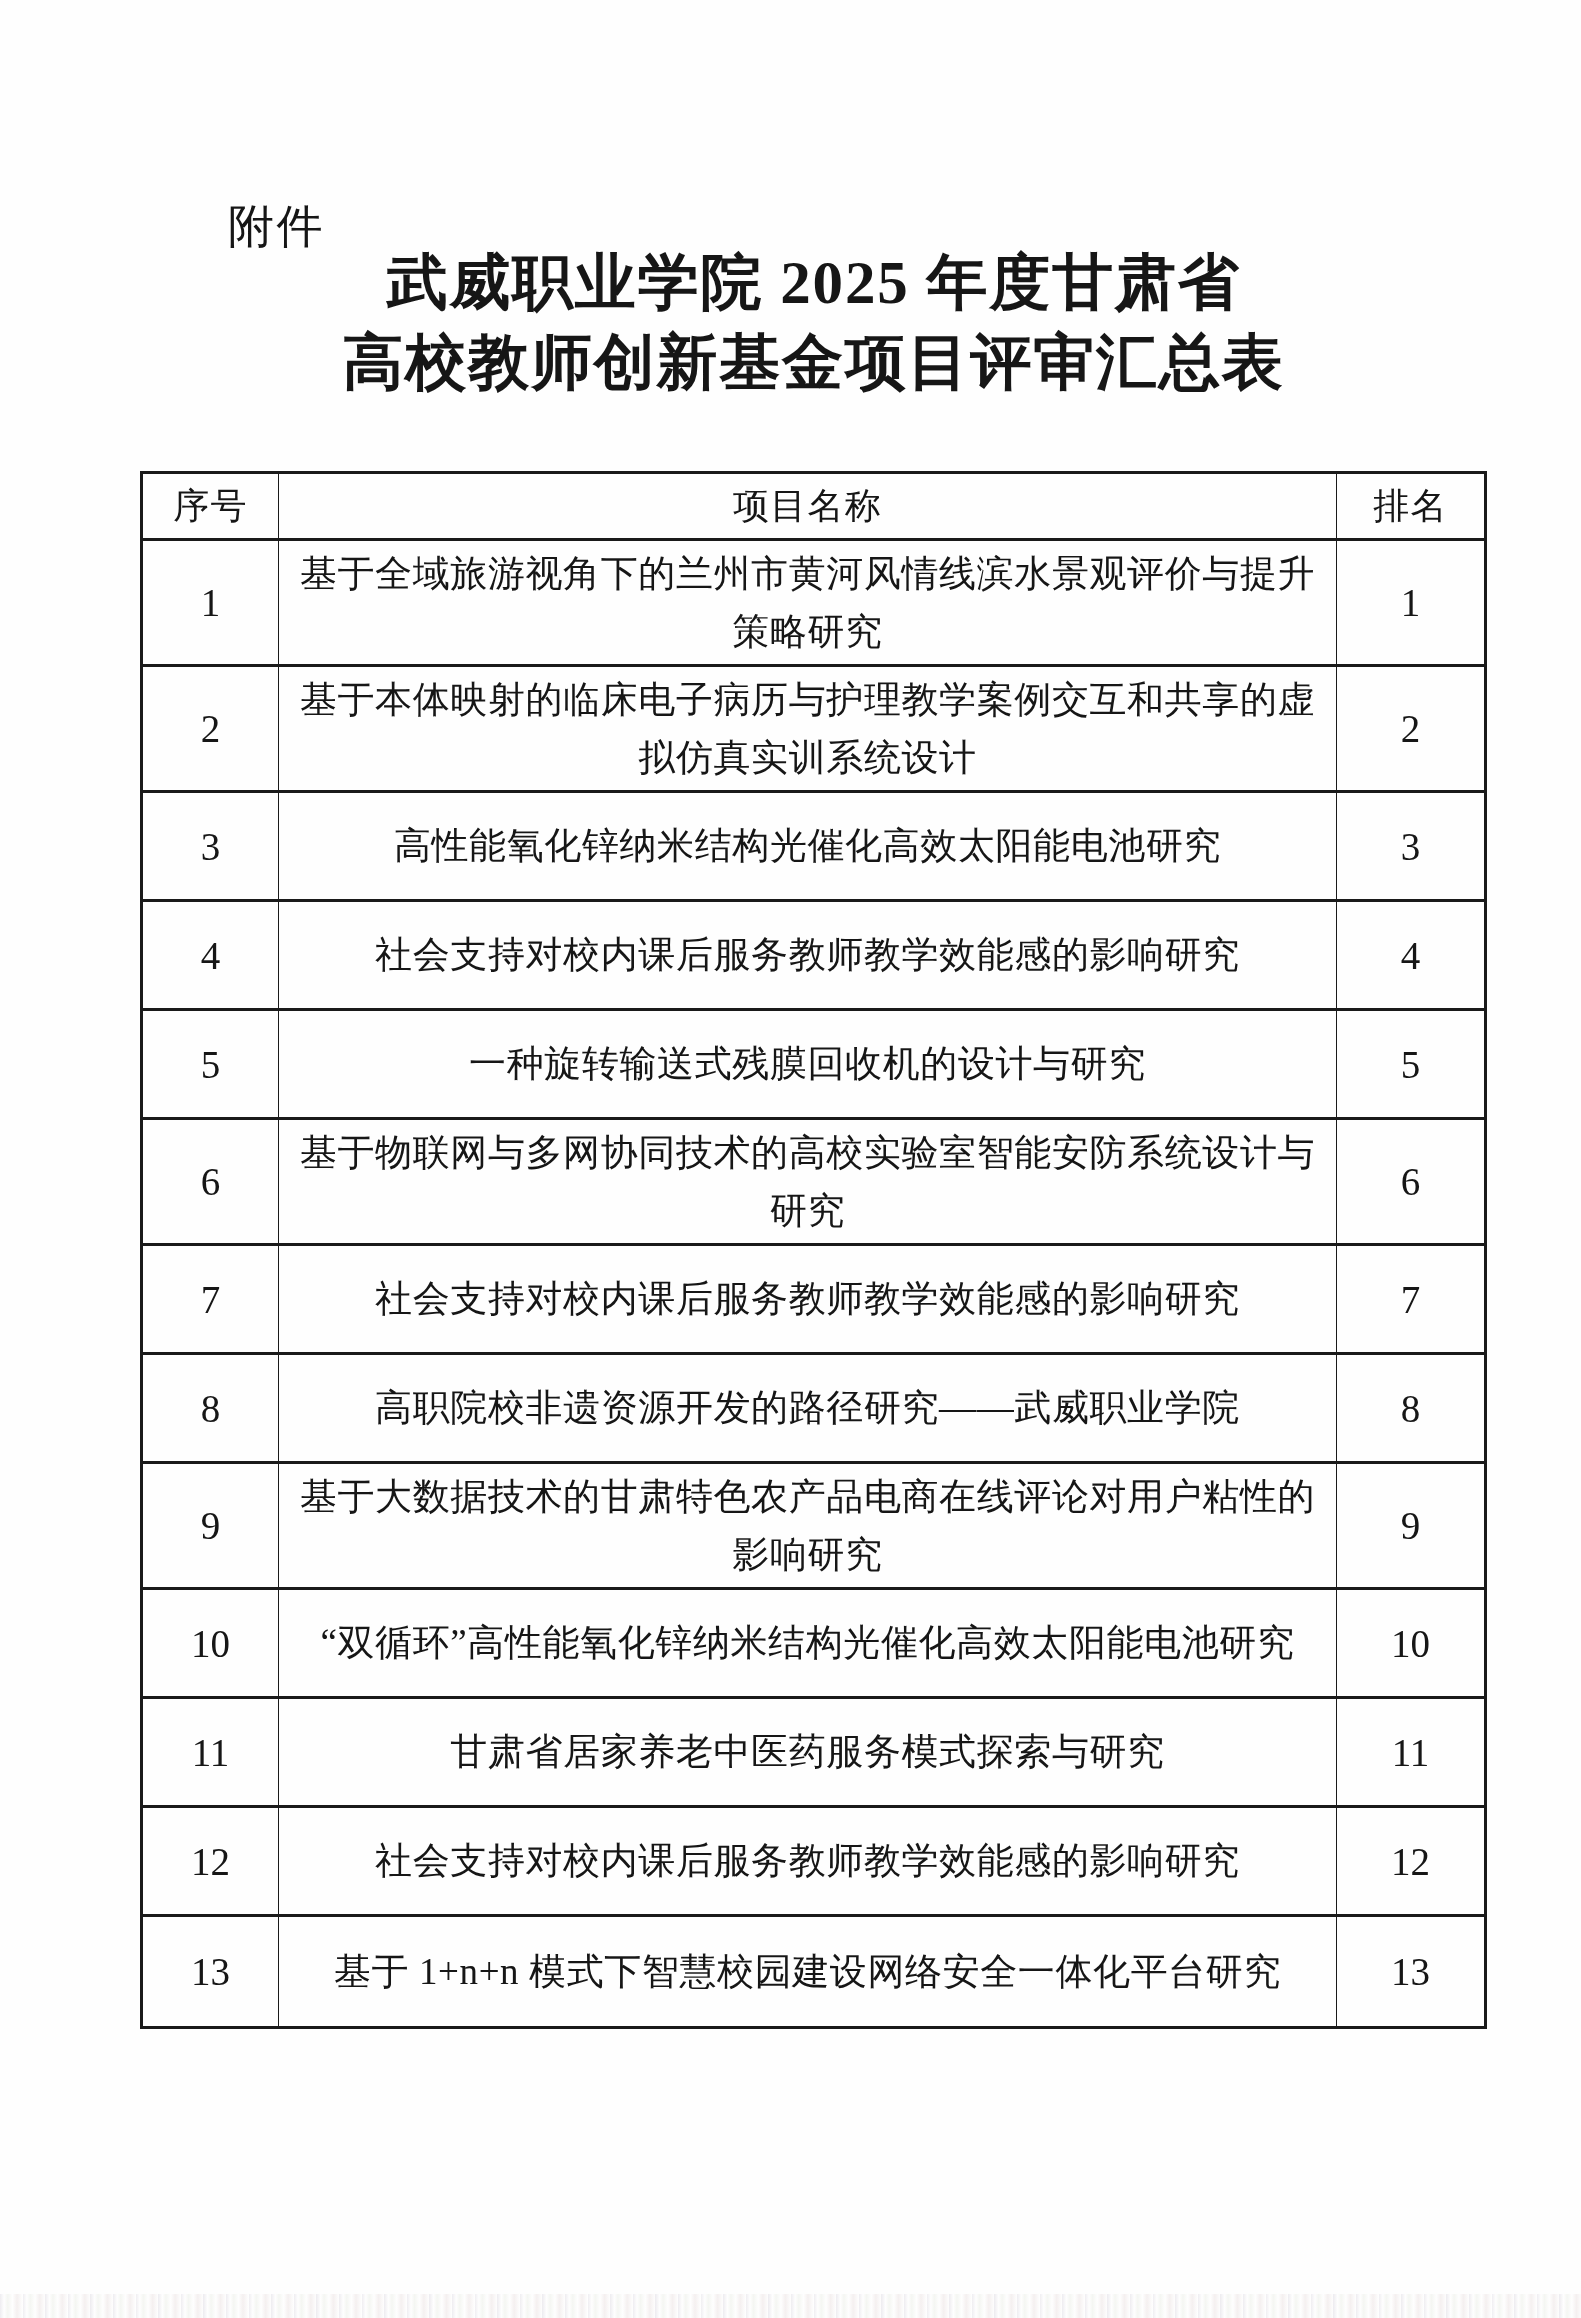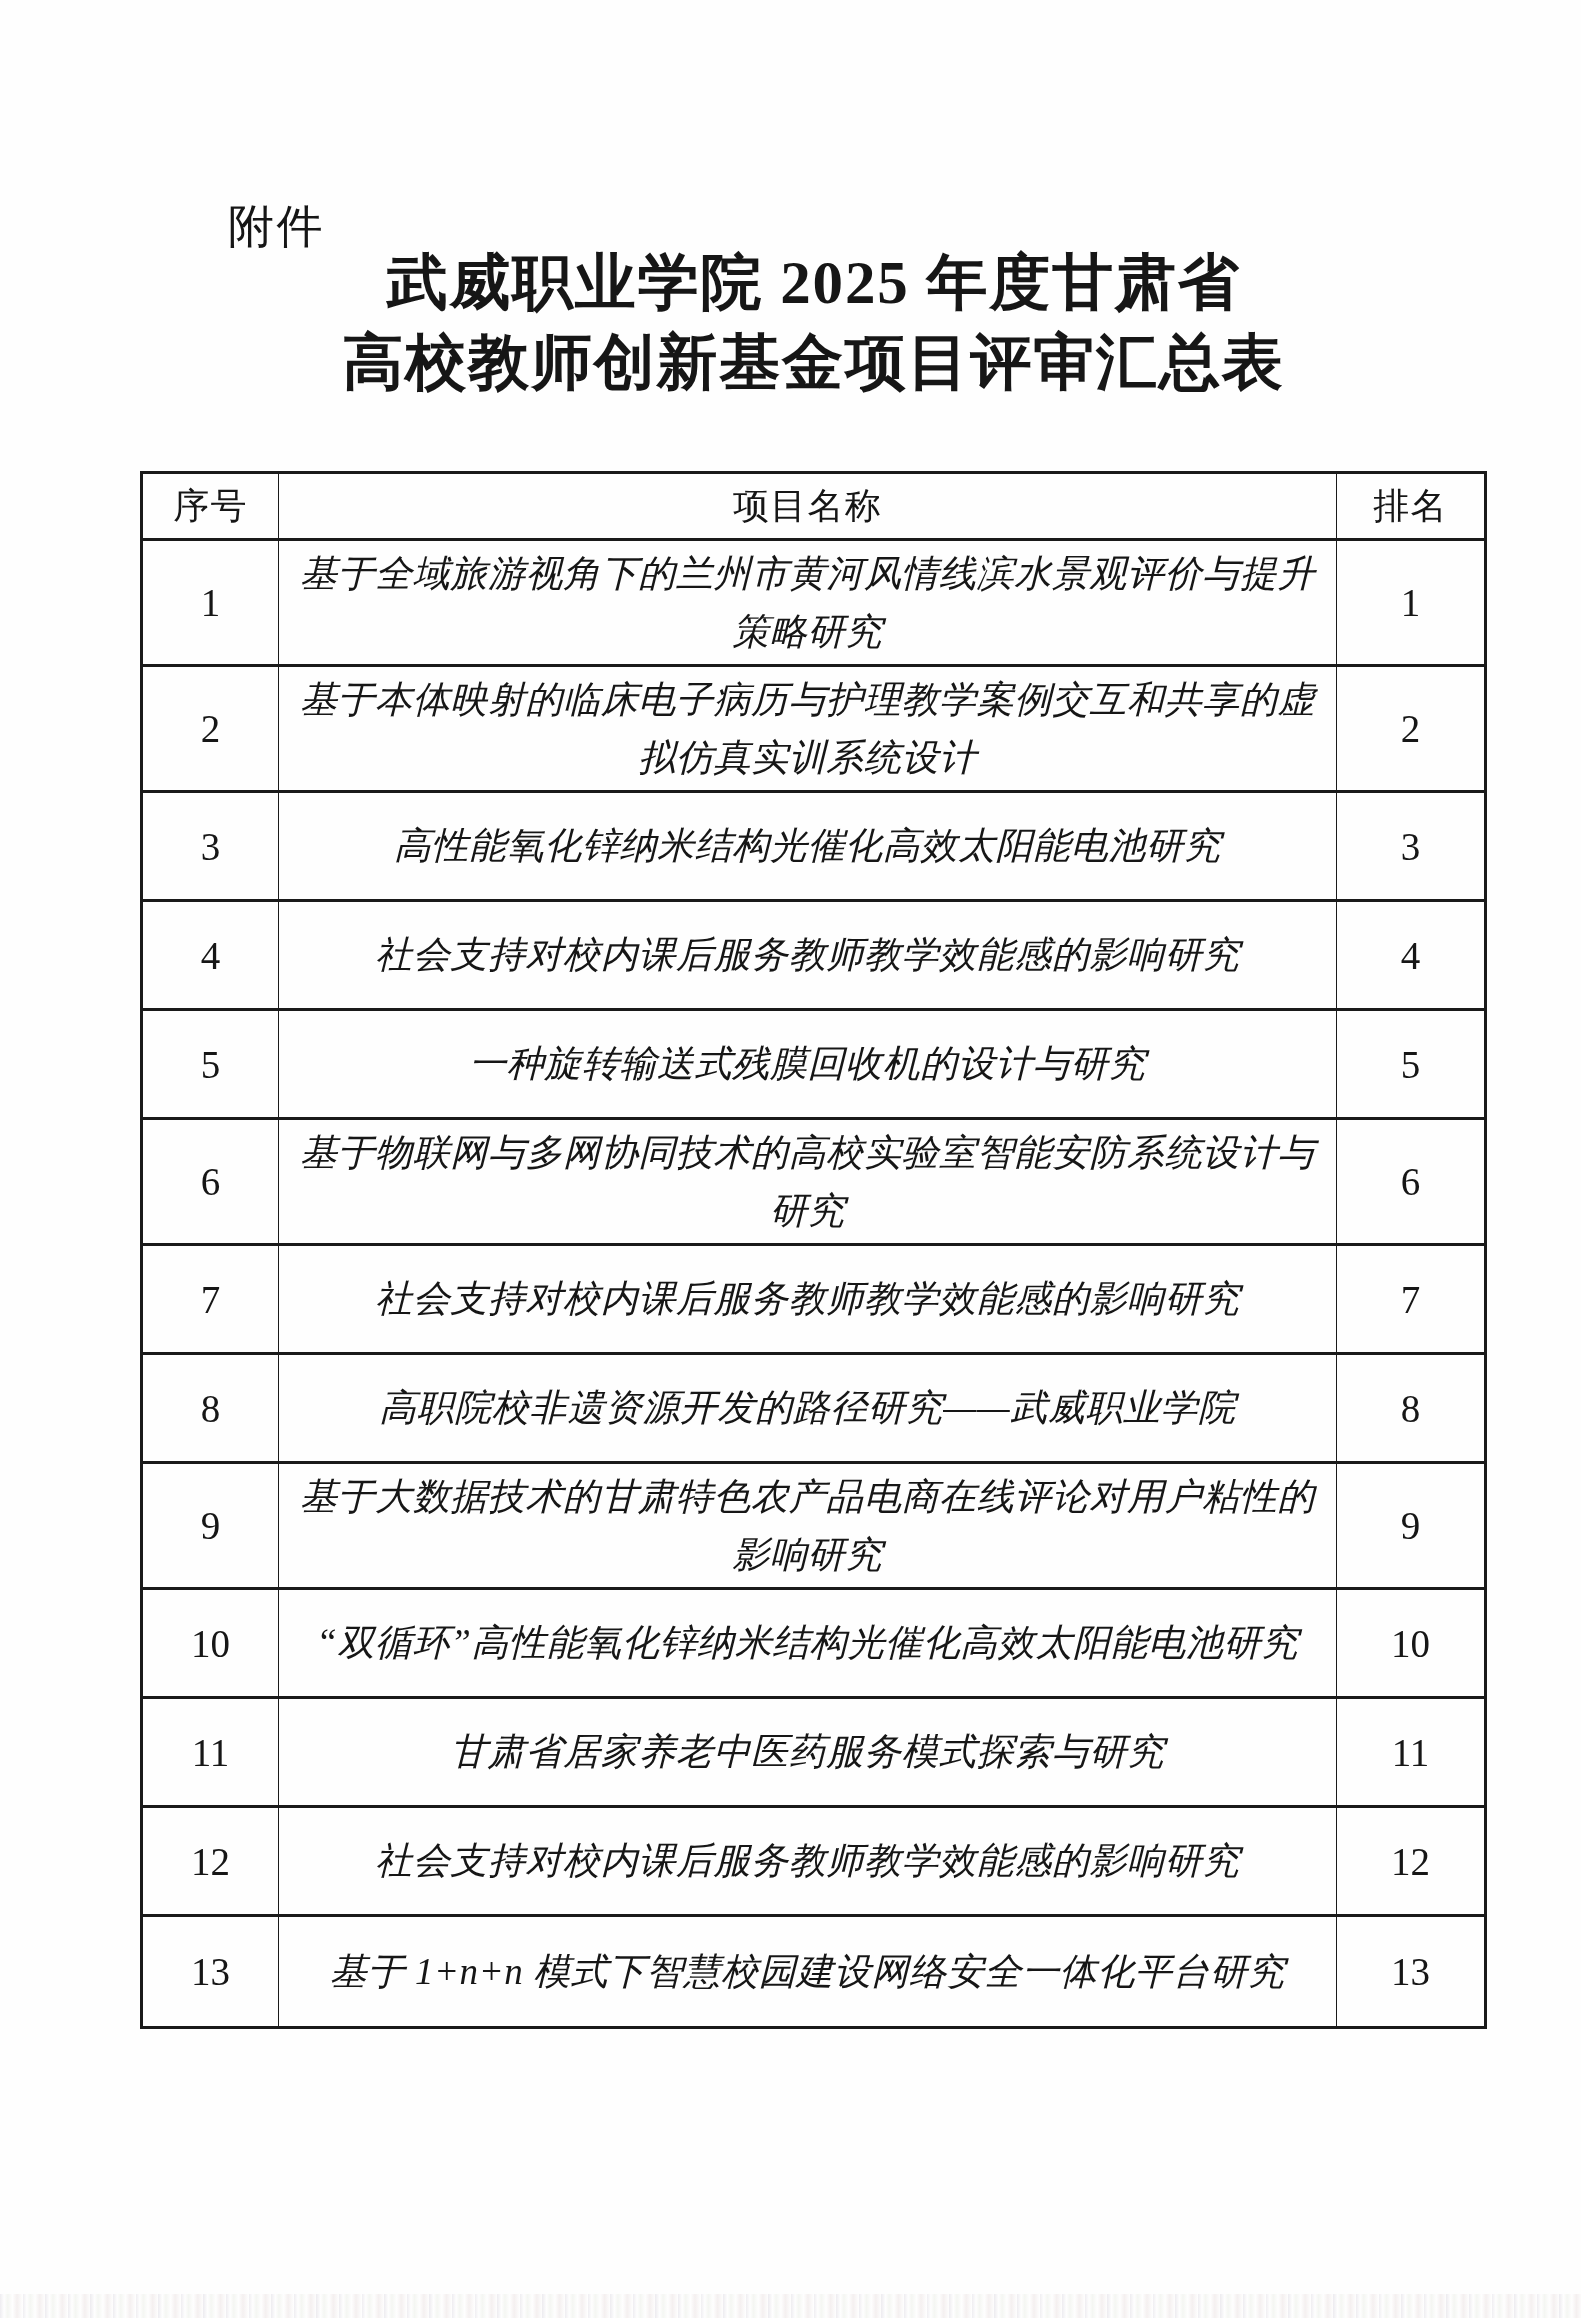--- a/index.html
+++ b/index.html
@@ -64,21 +64,20 @@
     letter-spacing: 1.2px;
   }
   .num-cell {
     font-size: 39px;
   }
   .name-cell {
     font-size: 37px;
     line-height: 58px;
     padding: 3.6px 4.8px;
     letter-spacing: 0.6px;
-    font-style: italic;
   }
   .scan-noise-strip {
     position: absolute;
     left: 0;
     bottom: 0;
     width: 100%;
     height: 25px;
     background: repeating-linear-gradient(
       90deg,
       rgba(190,185,200,0.25) 0px, rgba(255,255,255,0) 4.2px,

